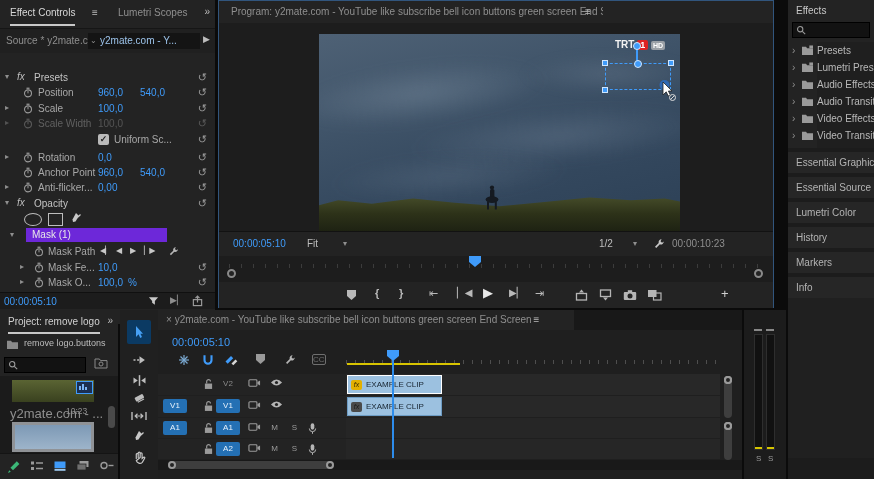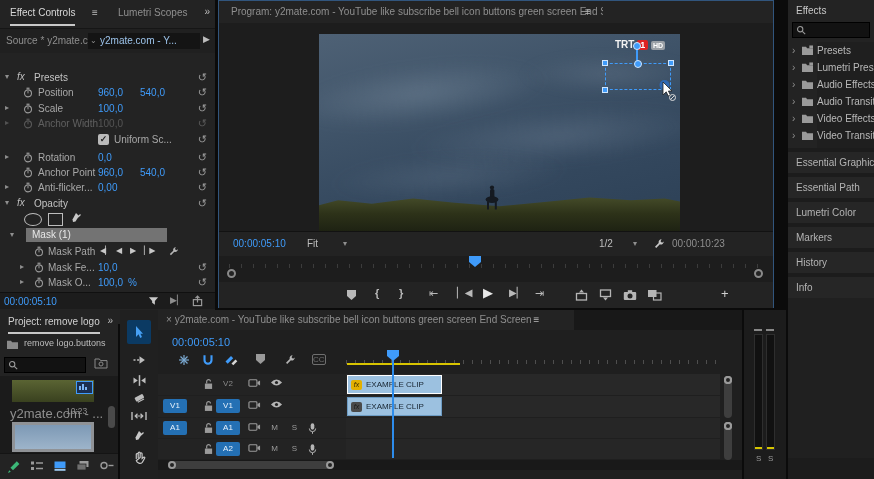--- a/index.html
+++ b/index.html
@@ -23,21 +23,21 @@
   .ecr .tw{position:absolute;left:5px;top:2px;color:#8f8f8f;font-size:8px}
   .ecr .fxi{position:absolute;left:17px;top:1px;font-style:italic;color:#bdbdbd;font-size:10px}
   .ecr .sw{position:absolute;left:23px;top:2px}
   .ecr .sw2{position:absolute;left:34px;top:2px}
   .ecr .lb{position:absolute;left:38px;top:2px;color:#a8a8a8}
   .ecr .lb2{position:absolute;left:48px;top:2px;color:#a8a8a8}
   .ecr .c1{position:absolute;left:98px;top:2px}
   .ecr .c2{position:absolute;left:140px;top:2px}
   .ecr .rs{position:absolute;right:8px;top:1px;color:#9a9a9a;font-size:11px;line-height:12px}
   .ec-bot{position:absolute;left:0;top:292px;right:0;height:16px;background:#1c1c1c;border-top:1px solid #101010}
-  .maskbar{position:absolute;left:26px;top:0;width:135px;height:14px;background:#737373;color:#e8e8e8;line-height:14px;padding-left:6px}
+  .maskbar{position:absolute;left:26px;top:0;width:135px;height:14px;background:#6d28d9;color:#e8e8e8;line-height:14px;padding-left:6px}
   .mbtn{position:absolute;top:2px;color:#c8c8c8;font-size:8px;letter-spacing:-1px}
   .chk{position:absolute;left:98px;top:2px;width:11px;height:11px;background:#b9b9b9;border-radius:2px;color:#1d1d1d;font-size:9px;line-height:11px;text-align:center;font-weight:bold}
   .shape-ell{position:absolute;left:24px;top:2px;width:16px;height:11px;border:1.5px solid #bdbdbd;border-radius:50%}
   .shape-rect{position:absolute;left:48px;top:2px;width:13px;height:11px;border:1.5px solid #bdbdbd}
 
   
   .prog{left:218px;top:0;width:556px;height:308px;background:#1d1d1d;border:1px solid #31557d;box-sizing:border-box}
   .prog-title{position:absolute;left:0;top:0;right:0;height:22px;background:#232323;line-height:22px}
   .vframe{position:absolute;left:100px;top:33px;width:361px;height:204px;overflow:hidden;
           background:linear-gradient(165deg,#4e6175 0%,#41556a 30%,#35495f 60%,#2c4056 100%)}
@@ -181,21 +181,21 @@
 
       <div class="ecr" style="opacity:.45">
         <span class="tw">▸</span>
         <span class="sw">
             <svg width="10" height="11" viewBox="0 0 12 13">
               <circle cx="6" cy="7.5" r="4.2" fill="none" stroke="#9a9a9a" stroke-width="1.3"></circle>
               <line x1="6" y1="7.5" x2="6" y2="4.6" stroke="#9a9a9a" stroke-width="1.2"></line>
               <line x1="4.2" y1="1.4" x2="7.8" y2="1.4" stroke="#9a9a9a" stroke-width="1.5"></line>
             </svg>
           </span>
-        <span class="lb">Anchor Width</span>
+        <span class="lb">Scale Width</span>
         <span class="c1 dim">100,0</span>
         <span class="rs">↺</span>
       </div>
 
       <div class="ecr" style="height:18px">
         <span class="chk">✓</span>
         <span class="lb" style="left:114px">Uniform Sc...</span>
         <span class="rs">↺</span>
       </div>
 
@@ -497,24 +497,24 @@
         <span class="fo">
             <svg width="13" height="11" viewBox="0 0 14 12">
               <path d="M1 2h4.4l1.2 1.6H13V11H1z" fill="#9a9a9a"></path>
             </svg>
           </span>
         <span class="tl">Video Transitions</span>
       </div>
     </div>
     <div class="abs" style="left:0;top:148px;right:0;background:#1c1c1c;bottom:0">
       <div class="hdr-bar">Essential Graphics</div>
-      <div class="hdr-bar">Essential Path</div>
+      <div class="hdr-bar">Essential Source</div>
       <div class="hdr-bar">Lumetri Color</div>
+      <div class="hdr-bar">History</div>
       <div class="hdr-bar">Markers</div>
-      <div class="hdr-bar">History</div>
       <div class="hdr-bar">Info</div>
       <div style="height:160px;background:#202020"></div>
     </div>
   </div>
 
   <div class="panel proj">
     <span class="proj-tab">Project: remove logo</span>
     <span class="abs" style="right:5px;top:5px;color:#bdbdbd">»</span>
     <div class="binrow">
       <span class="abs" style="left:6px;top:3px">

